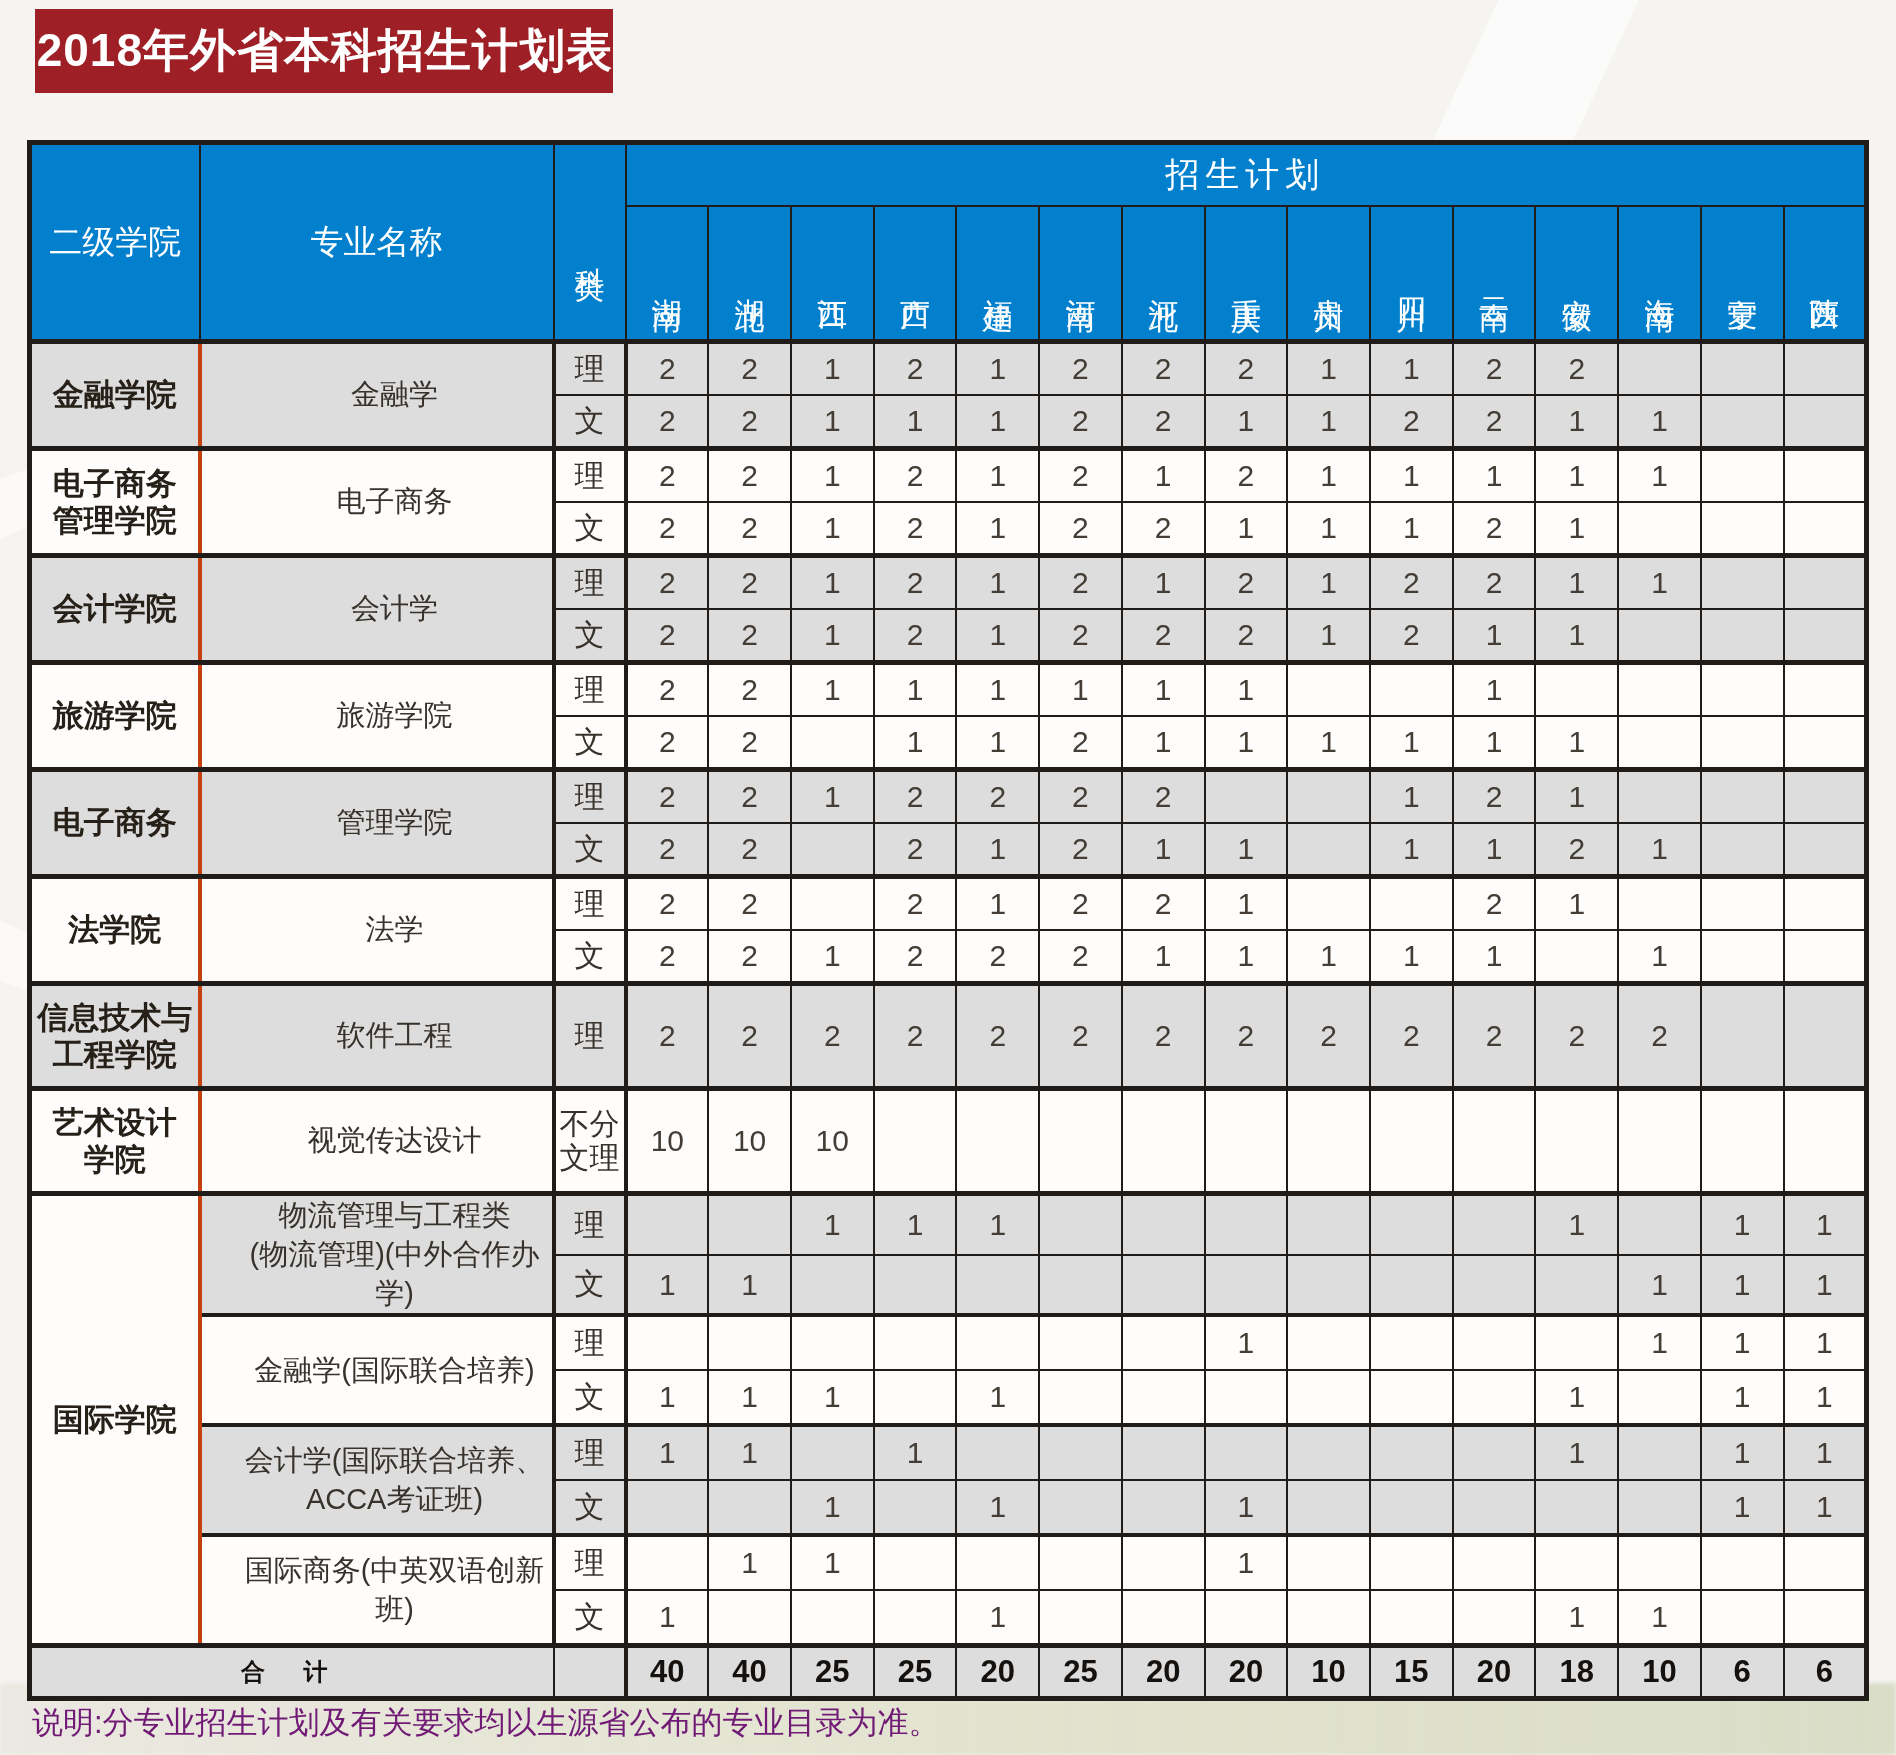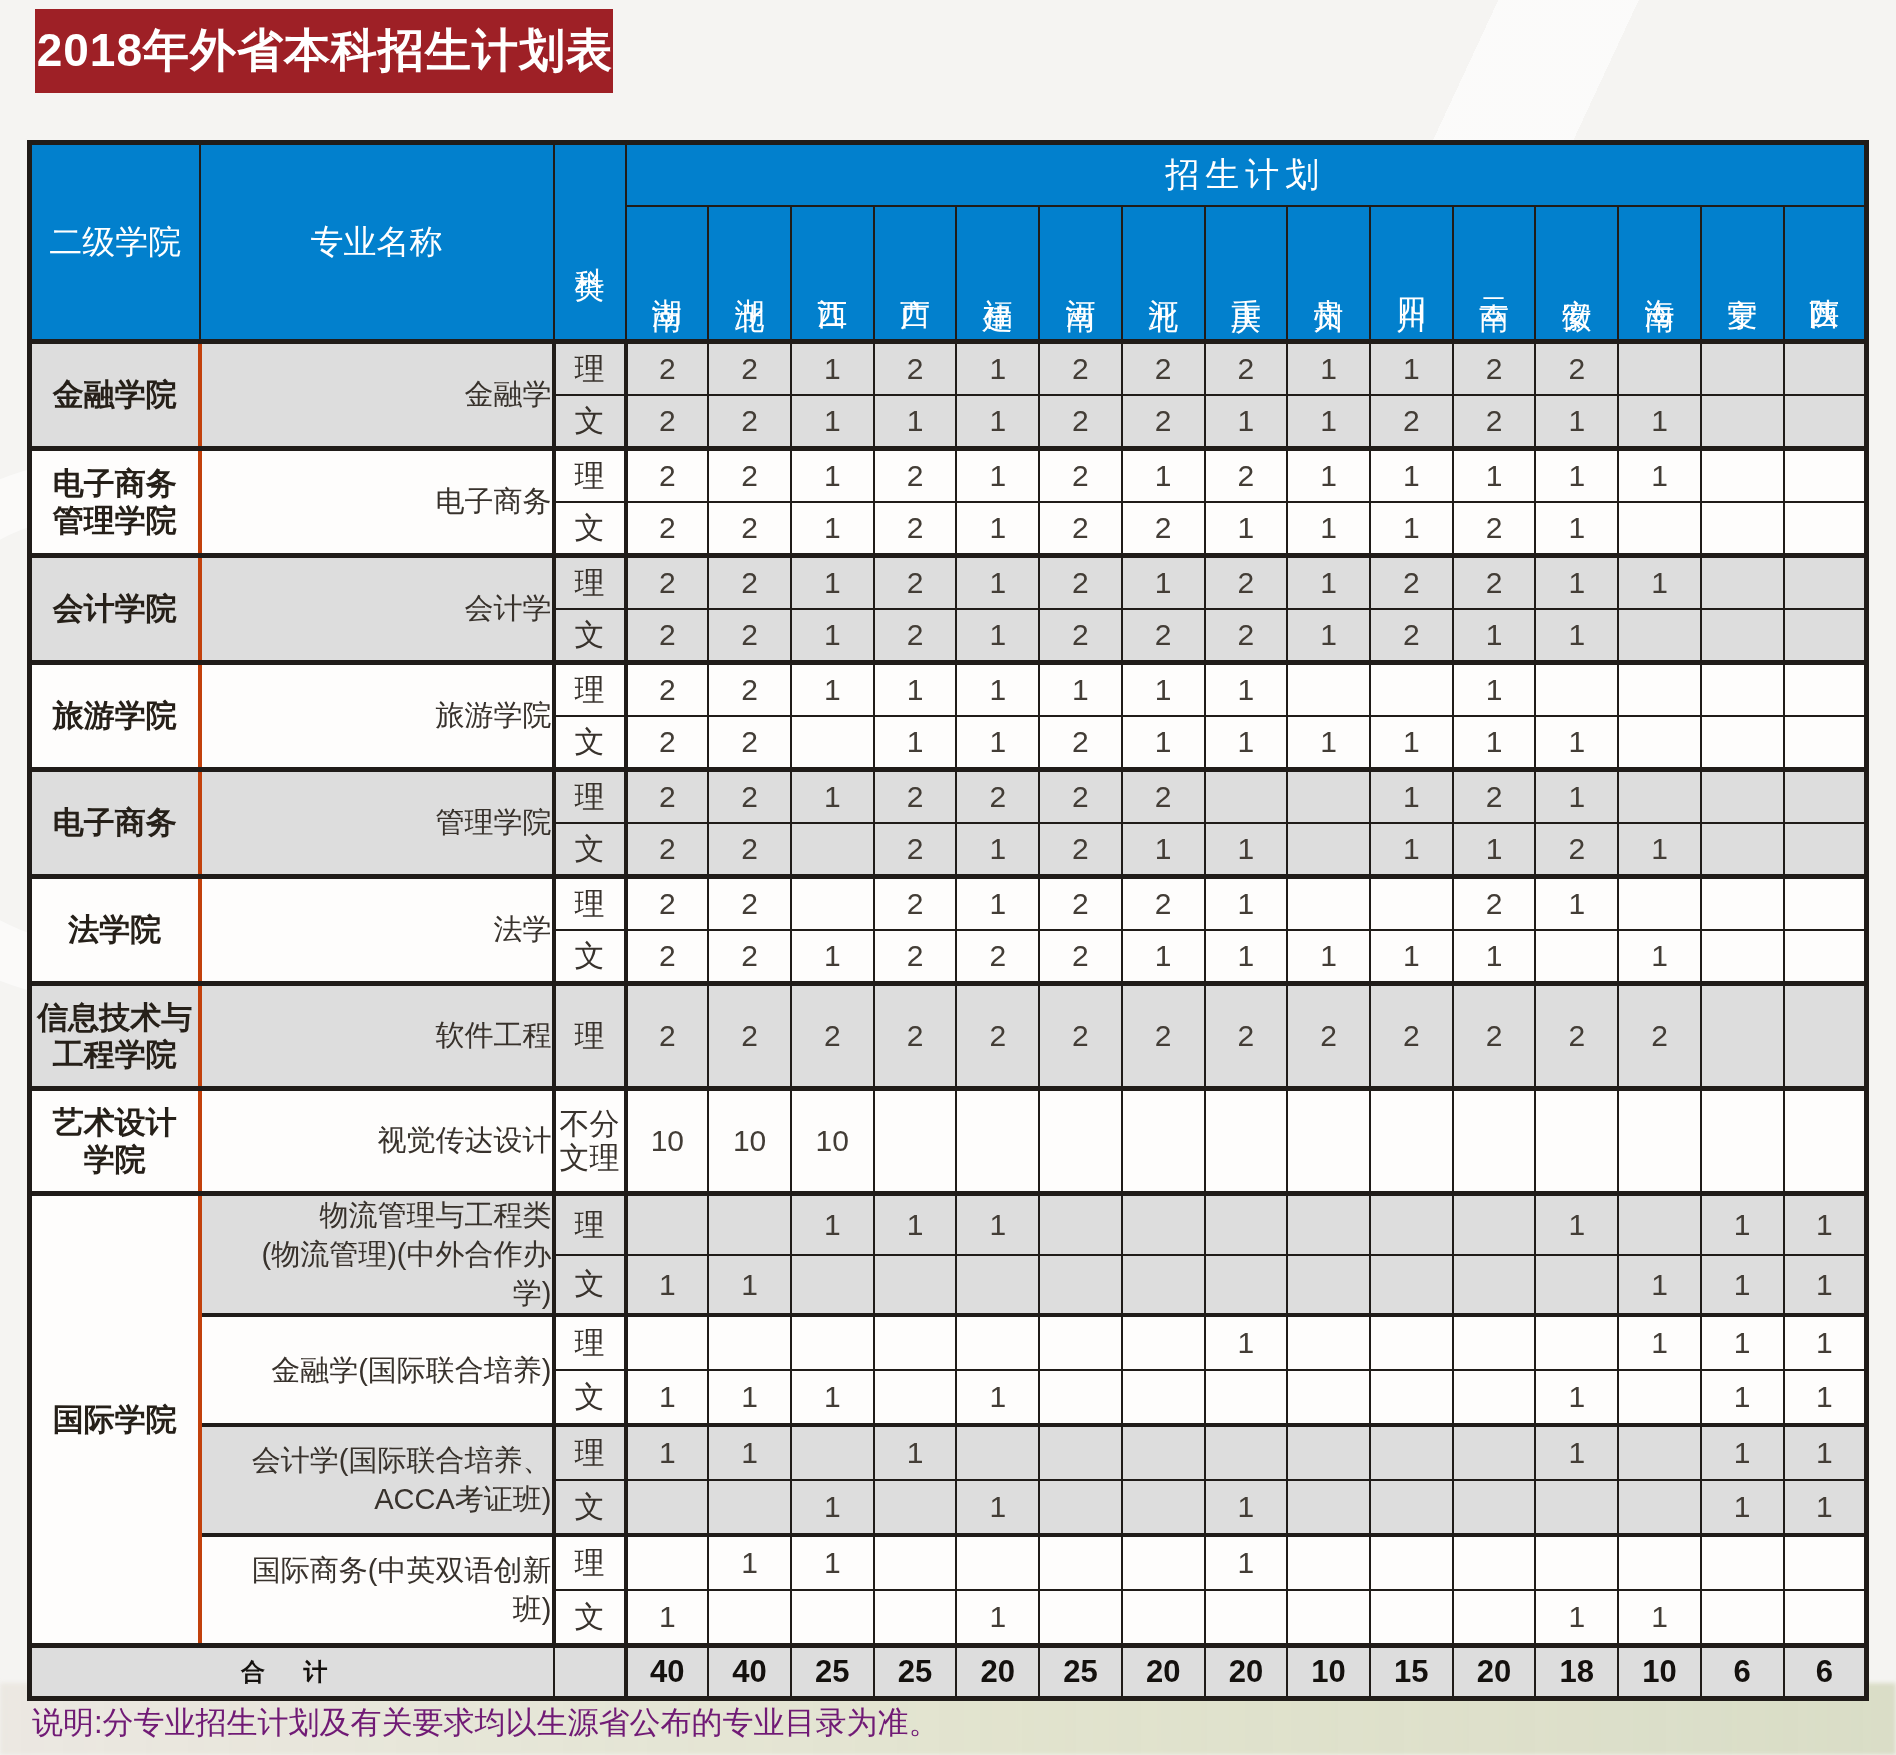--- a/index.html
+++ b/index.html
@@ -47,21 +47,21 @@
   .vert {
     writing-mode:vertical-rl; text-orientation:upright;
     letter-spacing:4px; line-height:1;
     display:inline-block;
   }
   .c-college {
     font-weight:bold; font-size:31px; color:#262019;
     border-right:4px solid #c2410c; white-space:pre-line; line-height:1.2;
   }
   .c-major {
-    font-size:29px; color:#38322c; text-align:right; padding-left:36px;
+    font-size:29px; color:#38322c; text-align:center; padding-left:36px;
     border-right:4px solid #201c19; white-space:pre-line; line-height:1.35;
   }
   .c-subject {
     font-size:30px; color:#38322c; border-right:4px solid #201c19;
     white-space:pre-line; line-height:1.15;
   }
   .c-val { font-size:30px; color:#433d36; }
   .shade-g { background:#dddddd; }
   .shade-w { background:#fefdfc; }
   tr.row-std  td { height:50px; }

